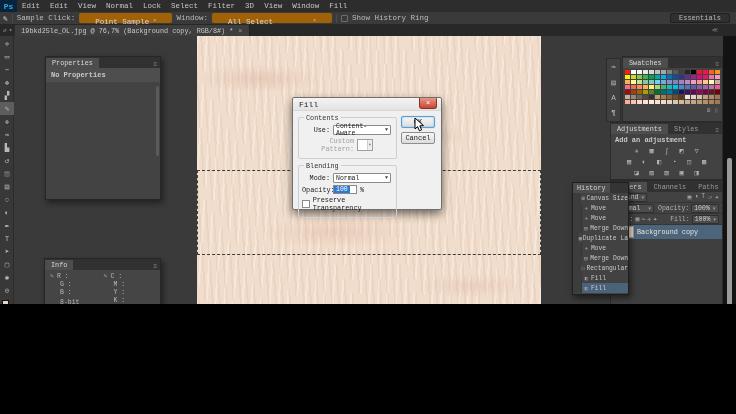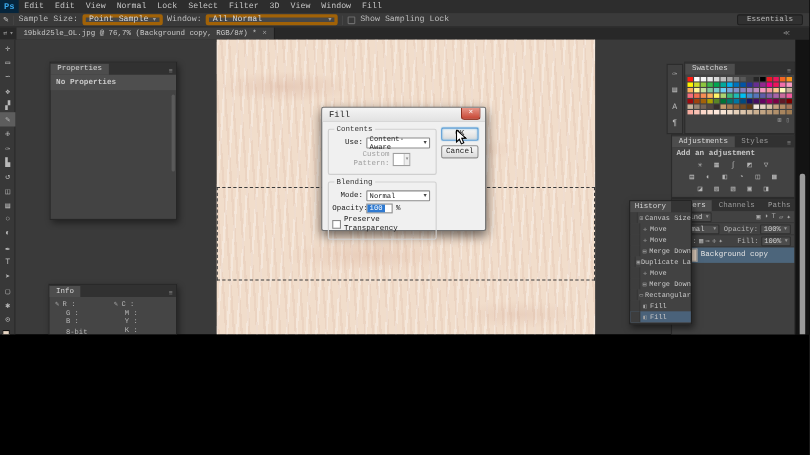--- a/index.html
+++ b/index.html
@@ -15,22 +15,22 @@
             font-size:8px; display:flex; align-items:center; justify-content:center; }
   .menus { display:flex; }
   .menu-item { padding:0 5px; color:#c6c6c6; line-height:12px; }
 
   
   .optionsbar { position:absolute; left:0; top:12px; width:736px; height:13px; background:#3a3a3a;
                 border-bottom:1px solid #272727; display:flex; align-items:center; font-size:7.5px; gap:4px; }
   .opt-tool { margin-left:3px; color:#d0d0d0; font-size:8px; }
   .opt-sep { width:1px; height:9px; background:#2a2a2a; border-right:1px solid #4a4a4a; }
   .opt-label { color:#bdbdbd; }
-  .dropdown { background:#474747; border:3px solid #a16207; border-radius:2px; height:10px;
-              display:flex; align-items:center; padding:0 3px; gap:4px; color:#d6d6d6; }
+  .dropdown { background:#474747; border:5px solid #a16207; border-radius:2px; height:10px;
+              display:flex; align-items:flex-start; padding:0 11px; gap:4px; color:#d6d6d6; }
   .dropdown .arr { font-size:5px; color:#9e9e9e; }
   .checkbox { width:7px; height:7px; border:1px solid #6d6d6d; background:#393939; border-radius:1px; }
   .workspace-btn { position:absolute; right:6px; top:1px; height:10px; background:#303030;
                    border:1px solid #1f1f1f; border-radius:2px; padding:0 8px; color:#b9b9b9;
                    font-size:7px; line-height:9px; }
 
   
   .tabbar { position:absolute; left:0; top:25px; width:736px; height:11px; background:#282828;
             display:flex; align-items:flex-end; font-size:6.8px; }
   .tab-icons { display:flex; gap:2px; padding:0 3px 2px 3px; color:#8f8f8f; font-size:6px; }
@@ -200,33 +200,33 @@
           <span class="menu-item">3D</span>
           <span class="menu-item">View</span>
           <span class="menu-item">Window</span>
           <span class="menu-item">Fill</span>
         </div>
     </div>
 
     <div class="optionsbar">
       <span class="opt-tool">✎</span>
       <span class="opt-sep"></span>
-      <span class="opt-label">Sample Size:</span>
+      <span class="opt-label">Sample Click:</span>
       <span class="dropdown">
         <span>Point Sample</span>
         <span class="arr">▼</span>
       </span>
       <span class="opt-label">Window:</span>
       <span class="dropdown" style="width:120px; justify-content:space-between;">
-        <span>All Normal</span>
+        <span>All Select</span>
         <span class="arr">▼</span>
       </span>
       <span class="opt-sep"></span>
       <span class="checkbox"></span>
-      <span class="opt-label">Show Sampling Lock</span>
+      <span class="opt-label">Show History Ring</span>
       <span class="workspace-btn">Essentials</span>
     </div>
 
     <div class="tabbar">
       <div class="tab-icons">
 
       <span>⇄</span>
           <span>▾</span>
         </div>
       <div class="doctab">

